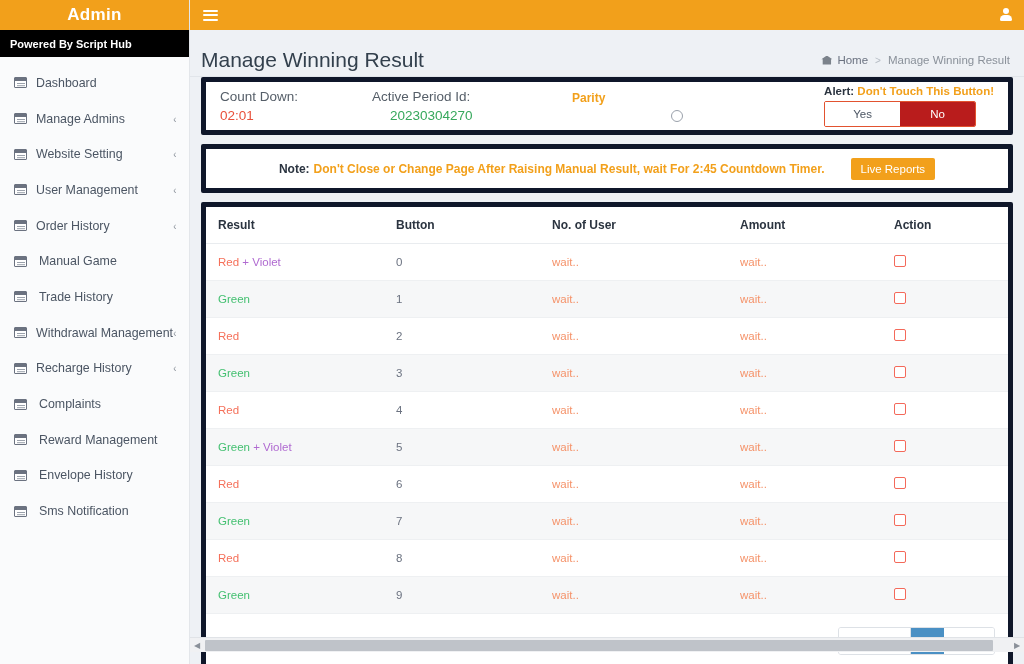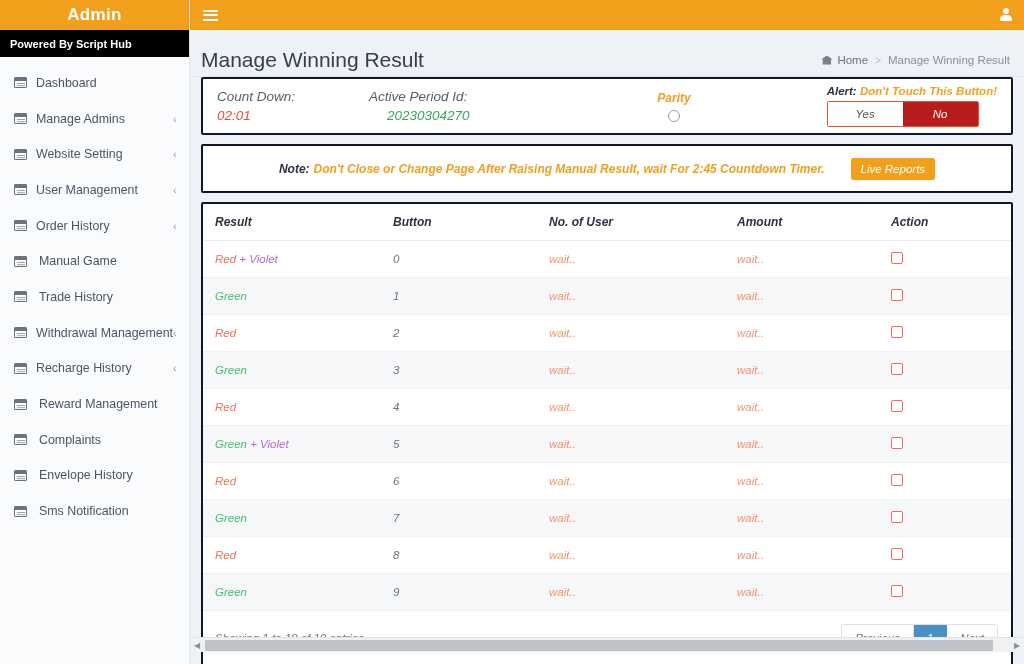--- a/index.html
+++ b/index.html
@@ -90,35 +90,34 @@
     background:#7b828b;
     clip-path: polygon(50% 0,100% 42%,88% 42%,88% 100%,12% 100%,12% 42%,0 42%);
   }
   .crumb-home { color: #6b7280; cursor: pointer; }
   .crumb-sep { margin: 0 7px; color: #b5bcc4; font-size: 10px; }
   .crumb-current { color: #8a919a; }
 
   .content { flex: 1; padding: 0 11px; overflow: hidden; position: relative; }
 
   .card {
-    background: #ffffff; border: 2px solid #0f172a;
+    background: #ffffff; border: 5px solid #0f172a;
     border-radius: 2px;
-    font-style: italic;
   }
 
   
   .info-card { display: flex; align-items: center; height: 58px; padding: 0 14px; }
   .info-block { font-size: 13px; }
   .info-countdown { width: 152px; }
   .info-label { color: #555e68; font-size: 13.5px; margin-bottom: 4px; }
   .info-value-red { color: #e8503a; font-size: 13.5px; }
   .info-period { width: 200px; text-align: left; }
   .info-period .info-label { padding-left: 0; }
   .info-value-green { color: #36a85c; font-size: 13.5px; padding-left: 18px; }
-  .parity-block { width: 210px; text-align: center; }
+  .parity-block { width: 210px; }
   .parity-label { color: #f2a01b; font-weight: bold; font-size: 12px; margin-bottom: 5px; }
   .radio {
     width: 12px; height: 12px; border: 1.5px solid #9aa1ab; border-radius: 50%;
     margin: 0 auto; background: #fff; cursor: pointer;
   }
   .alert-block { margin-left: auto; text-align: center; }
   .alert-text { font-size: 11.5px; font-weight: bold; color: #2b3440; margin-bottom: 4px; }
   .alert-text b { color: #f2a01b; }
   .yn-group {
     display: flex; border: 1px solid #e2522f; border-radius: 2px; overflow: hidden;
@@ -241,25 +240,25 @@
         <span class="nav-label">Withdrawal Management</span>
         <span class="nav-caret">‹</span>
       </div>
       <div class="nav-item">
         <span class="nav-ico"></span>
         <span class="nav-label">Recharge History</span>
         <span class="nav-caret">‹</span>
       </div>
       <div class="nav-item indent">
         <span class="nav-ico"></span>
+        <span class="nav-label">Complaints</span>
+      </div>
+      <div class="nav-item indent">
+        <span class="nav-ico"></span>
         <span class="nav-label">Reward Management</span>
-      </div>
-      <div class="nav-item indent">
-        <span class="nav-ico"></span>
-        <span class="nav-label">Complaints</span>
       </div>
       <div class="nav-item indent">
         <span class="nav-ico"></span>
         <span class="nav-label">Envelope History</span>
       </div>
       <div class="nav-item indent">
         <span class="nav-ico"></span>
         <span class="nav-label">Sms Notification</span>
       </div>
     </nav>

